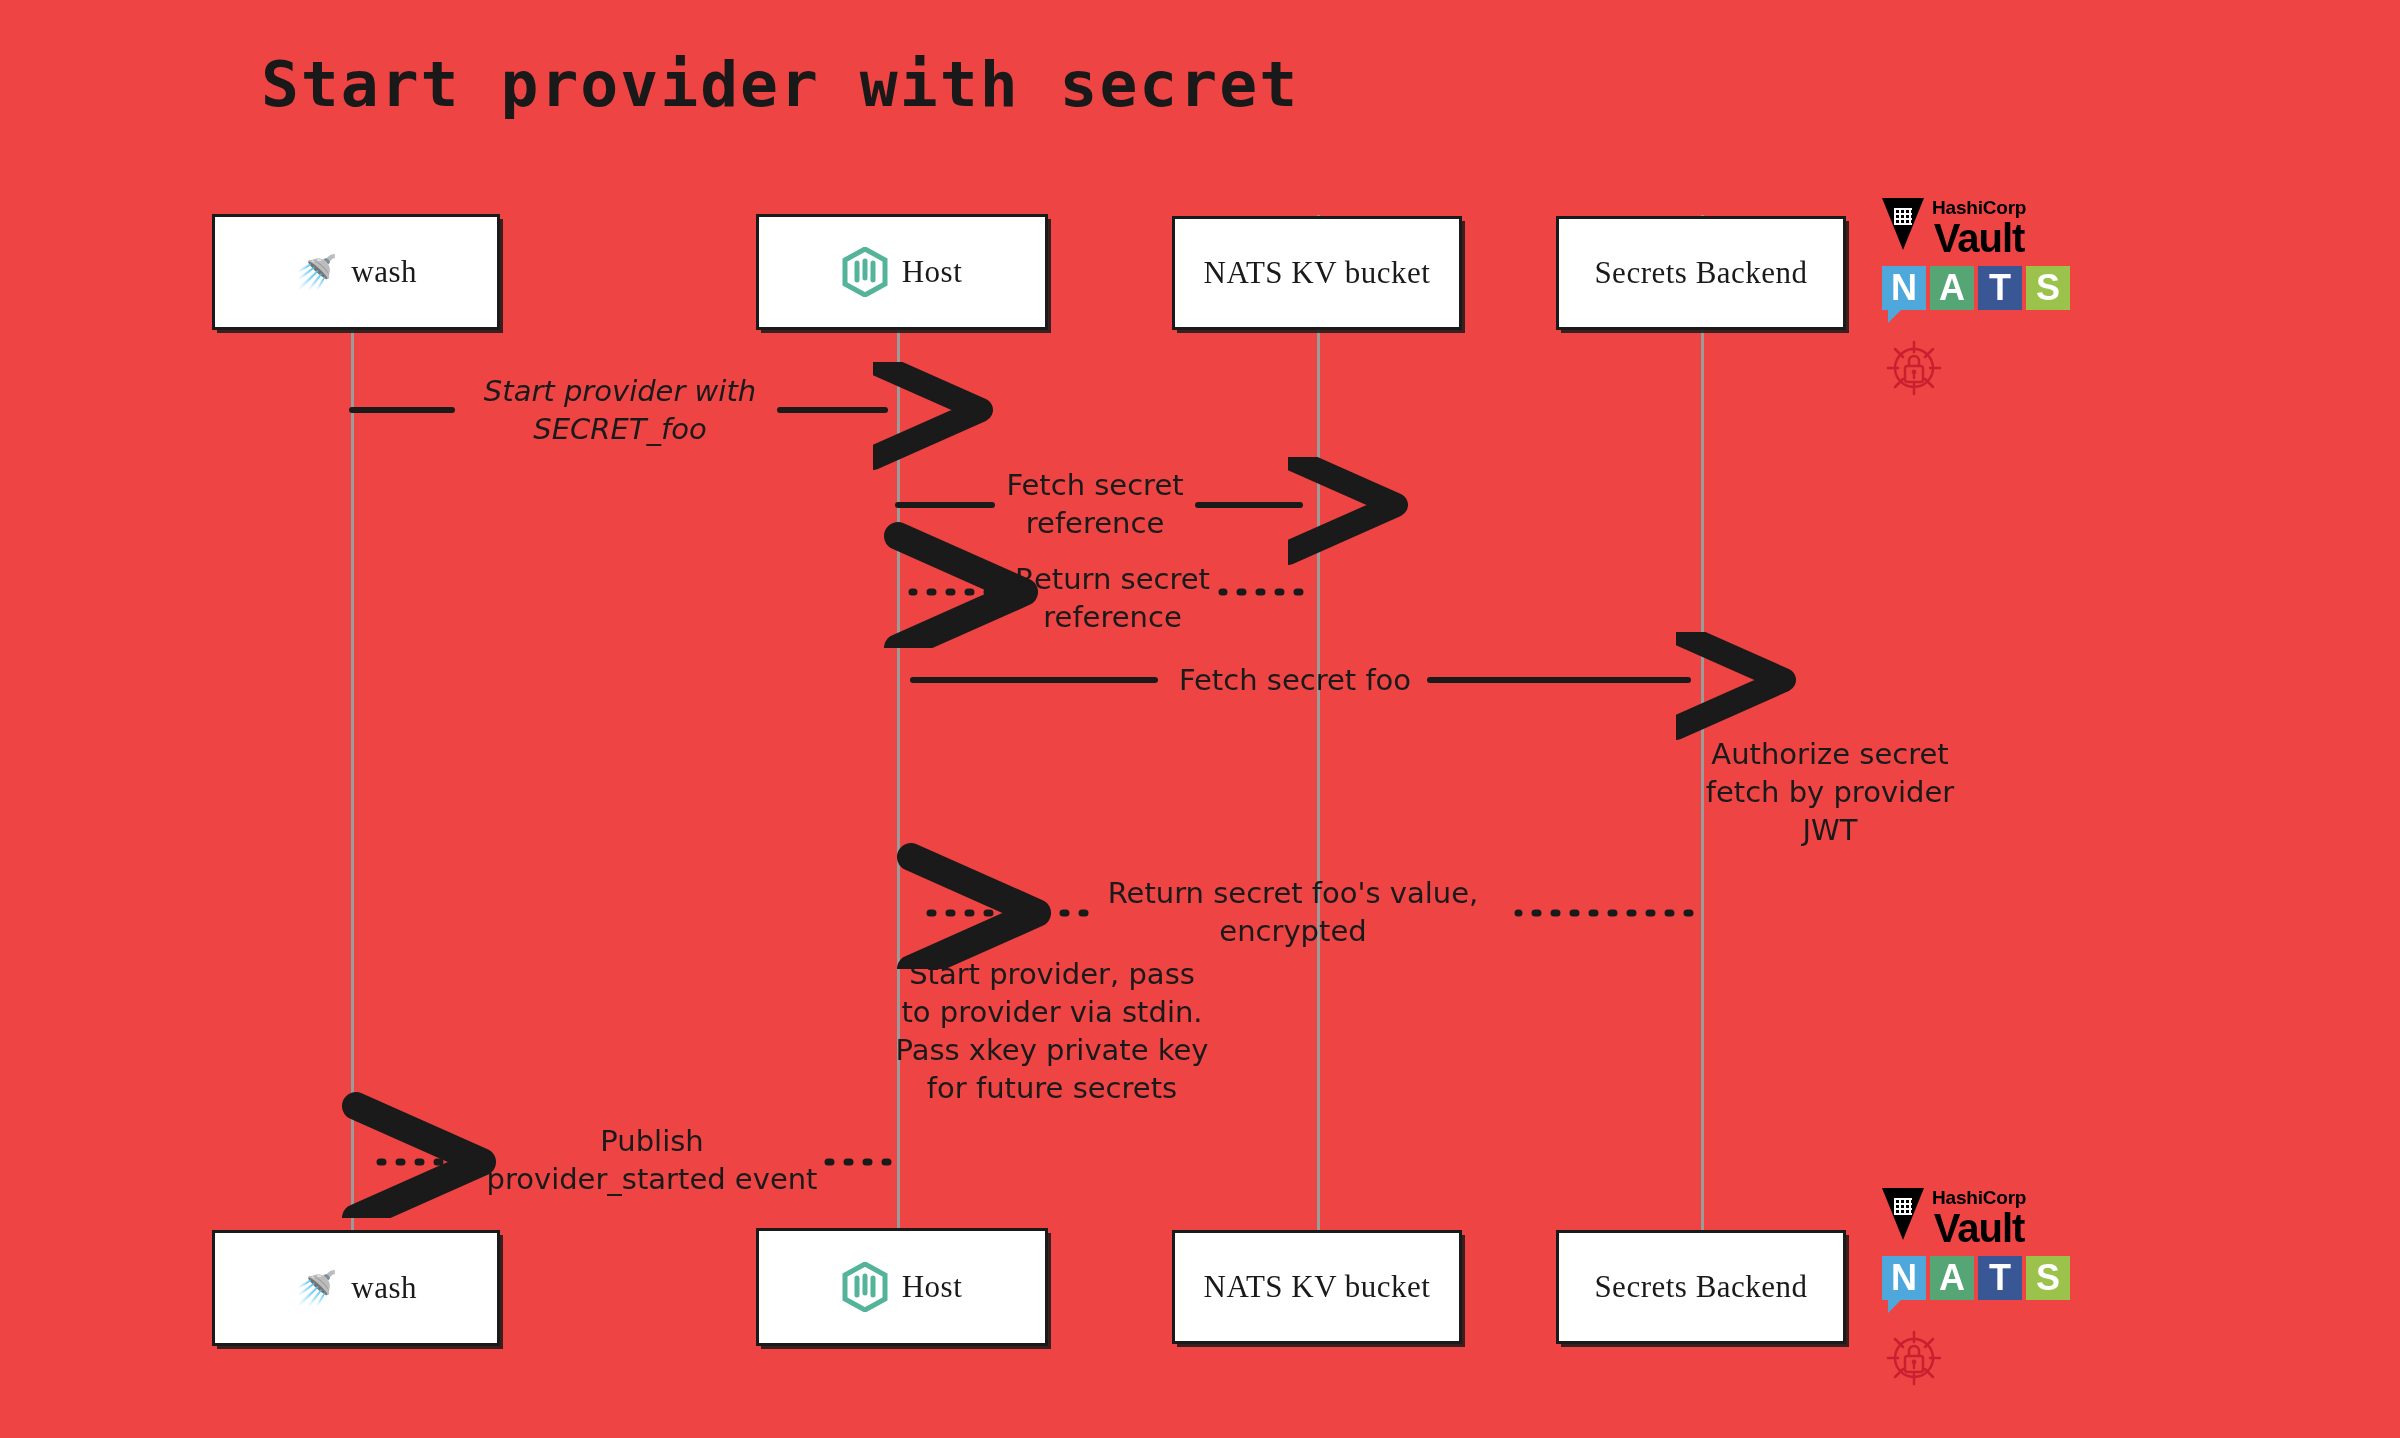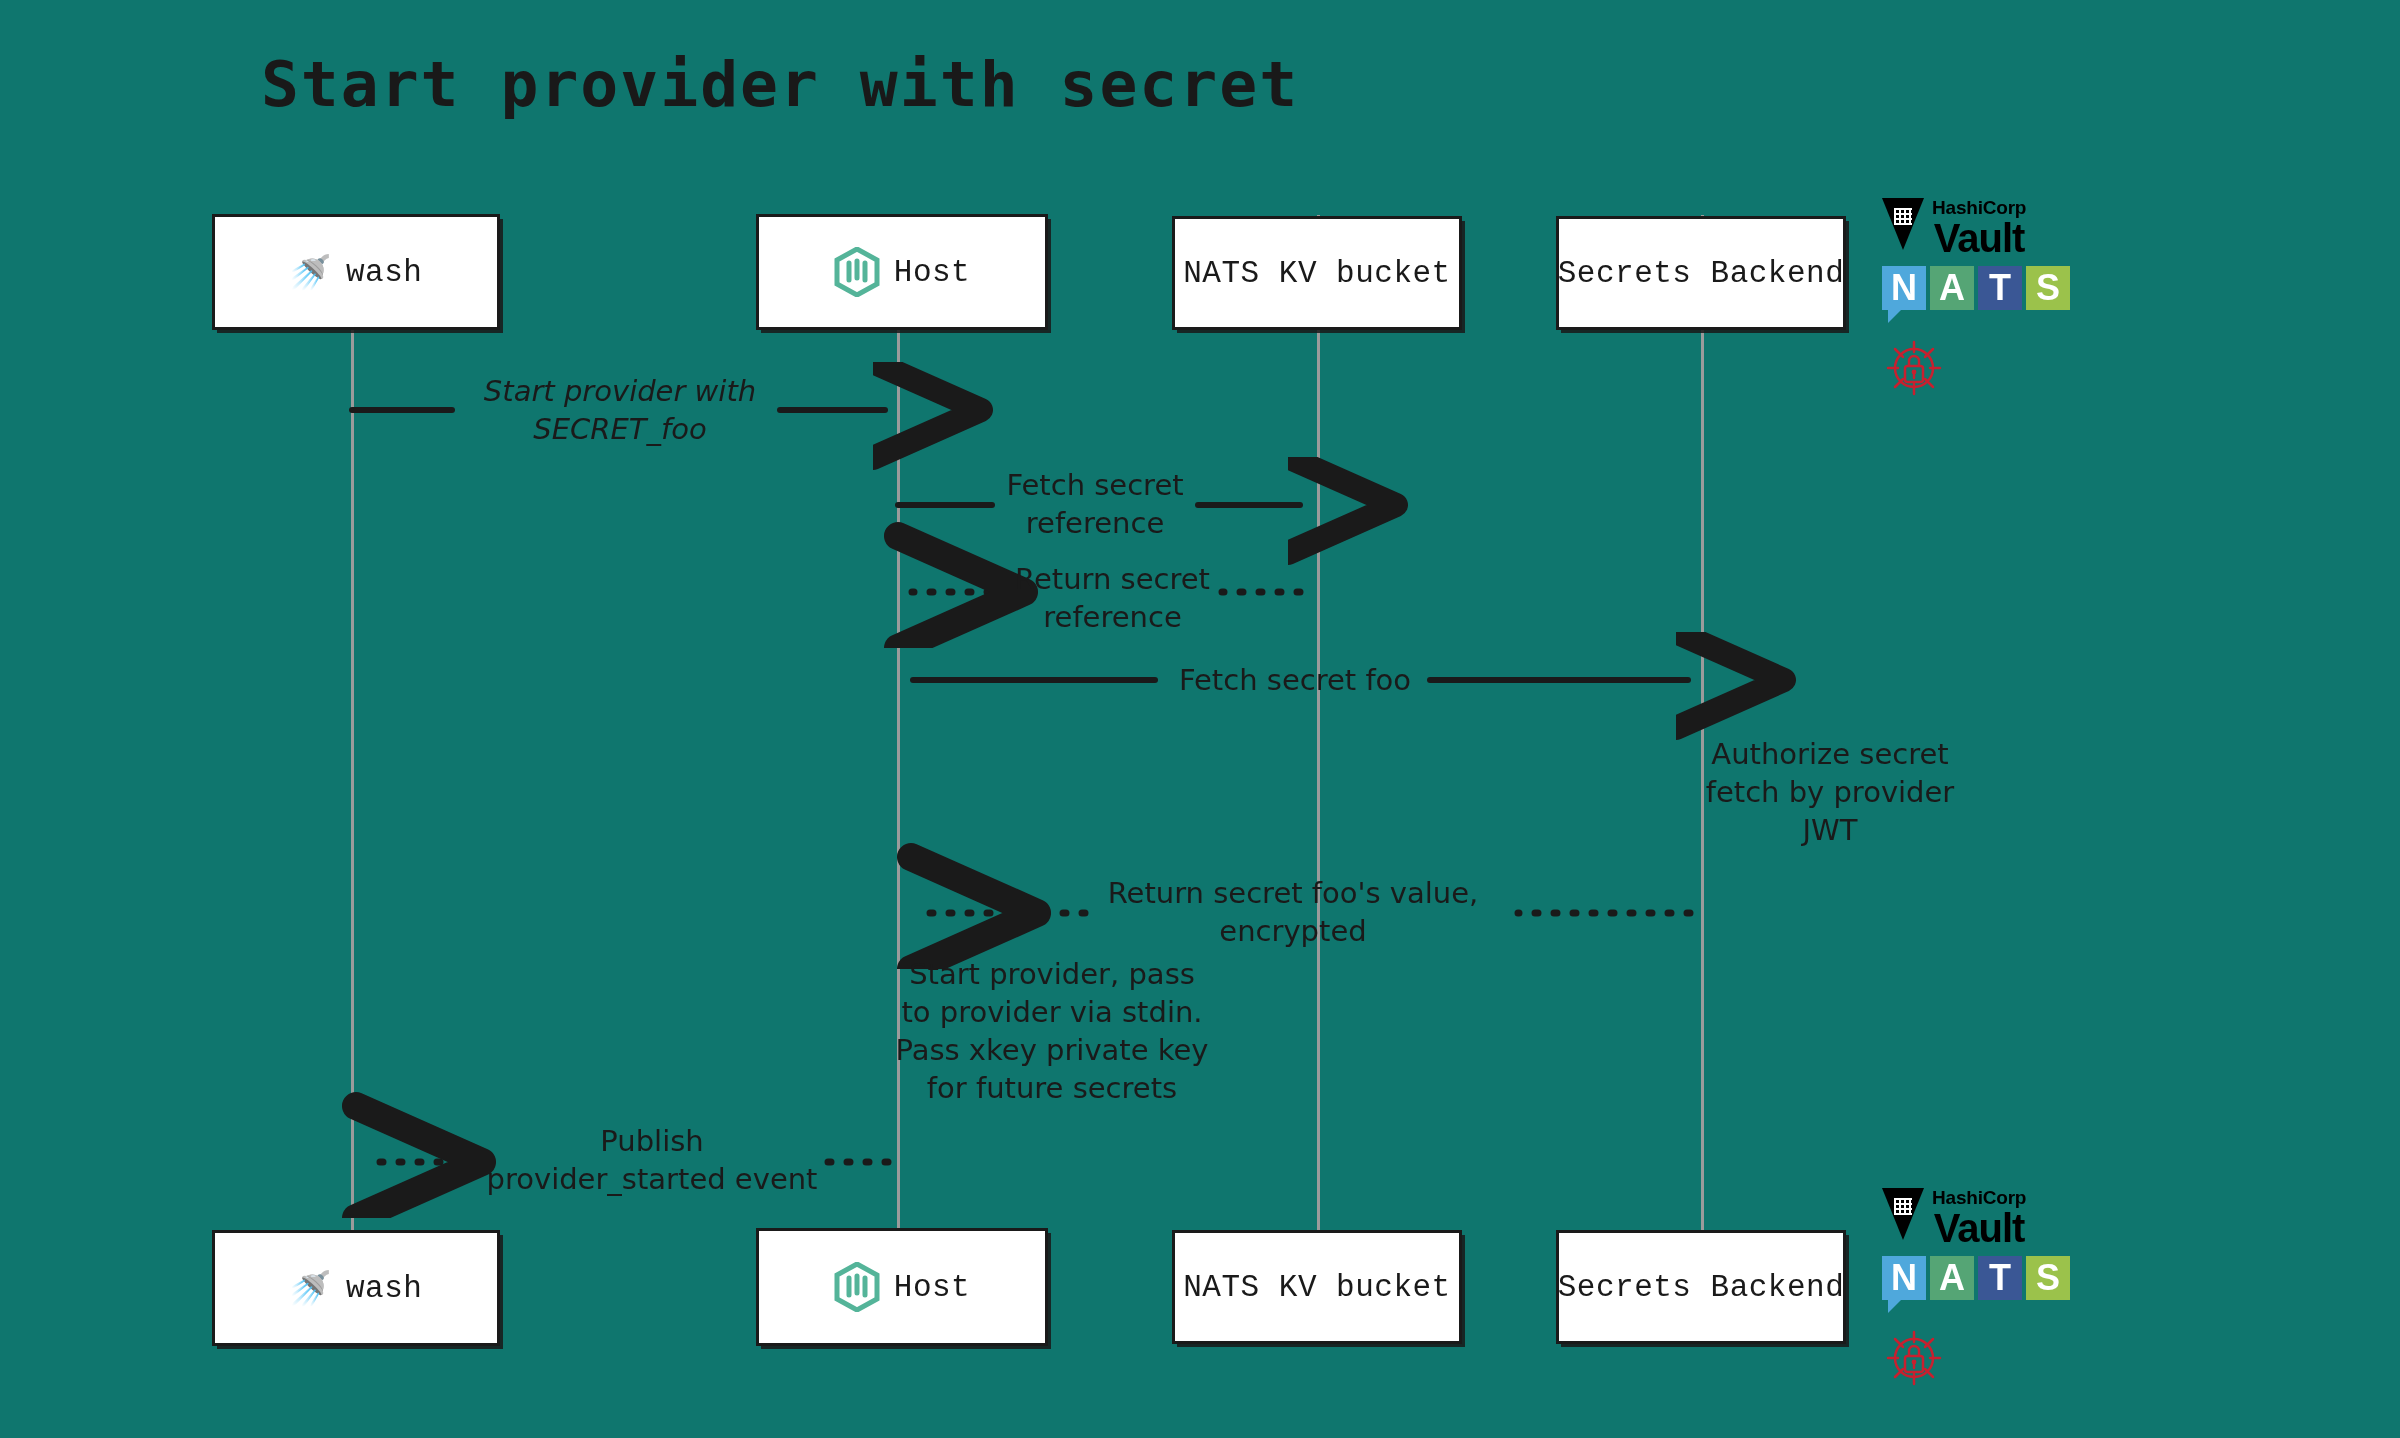--- a/index.html
+++ b/index.html
@@ -7,21 +7,21 @@
     width: 2400px;
     height: 1438px;
     background: #ffffff;
     font-family: "DejaVu Sans", sans-serif;
     overflow: hidden;
   }
   #canvas {
     position: relative;
     width: 2400px;
     height: 1438px;
-    background: #0f766e;
+    background: #ef4444;
   }
 
   
   .title {
     position: absolute;
     left: 0;
     top: 48px;
     width: 1560px;
     text-align: center;
     font-family: "DejaVu Sans Mono", monospace;
@@ -37,21 +37,21 @@
     position: absolute;
     background: #ffffff;
     border: 3px solid #1a1a1a;
     box-shadow: 4px 4px 0 -1px rgba(25,25,25,0.85);
     display: flex;
     align-items: center;
     justify-content: center;
     gap: 14px;
   }
   .pbox-label {
-    font-family: Liberation Mono, monospace;
+    font-family: Liberation Serif, serif;
     font-size: 31px;
     font-weight: 400;
     color: #1a1a1a;
     white-space: nowrap;
     letter-spacing: .5px;
   }
 
   
   .lifeline {
     position: absolute;

